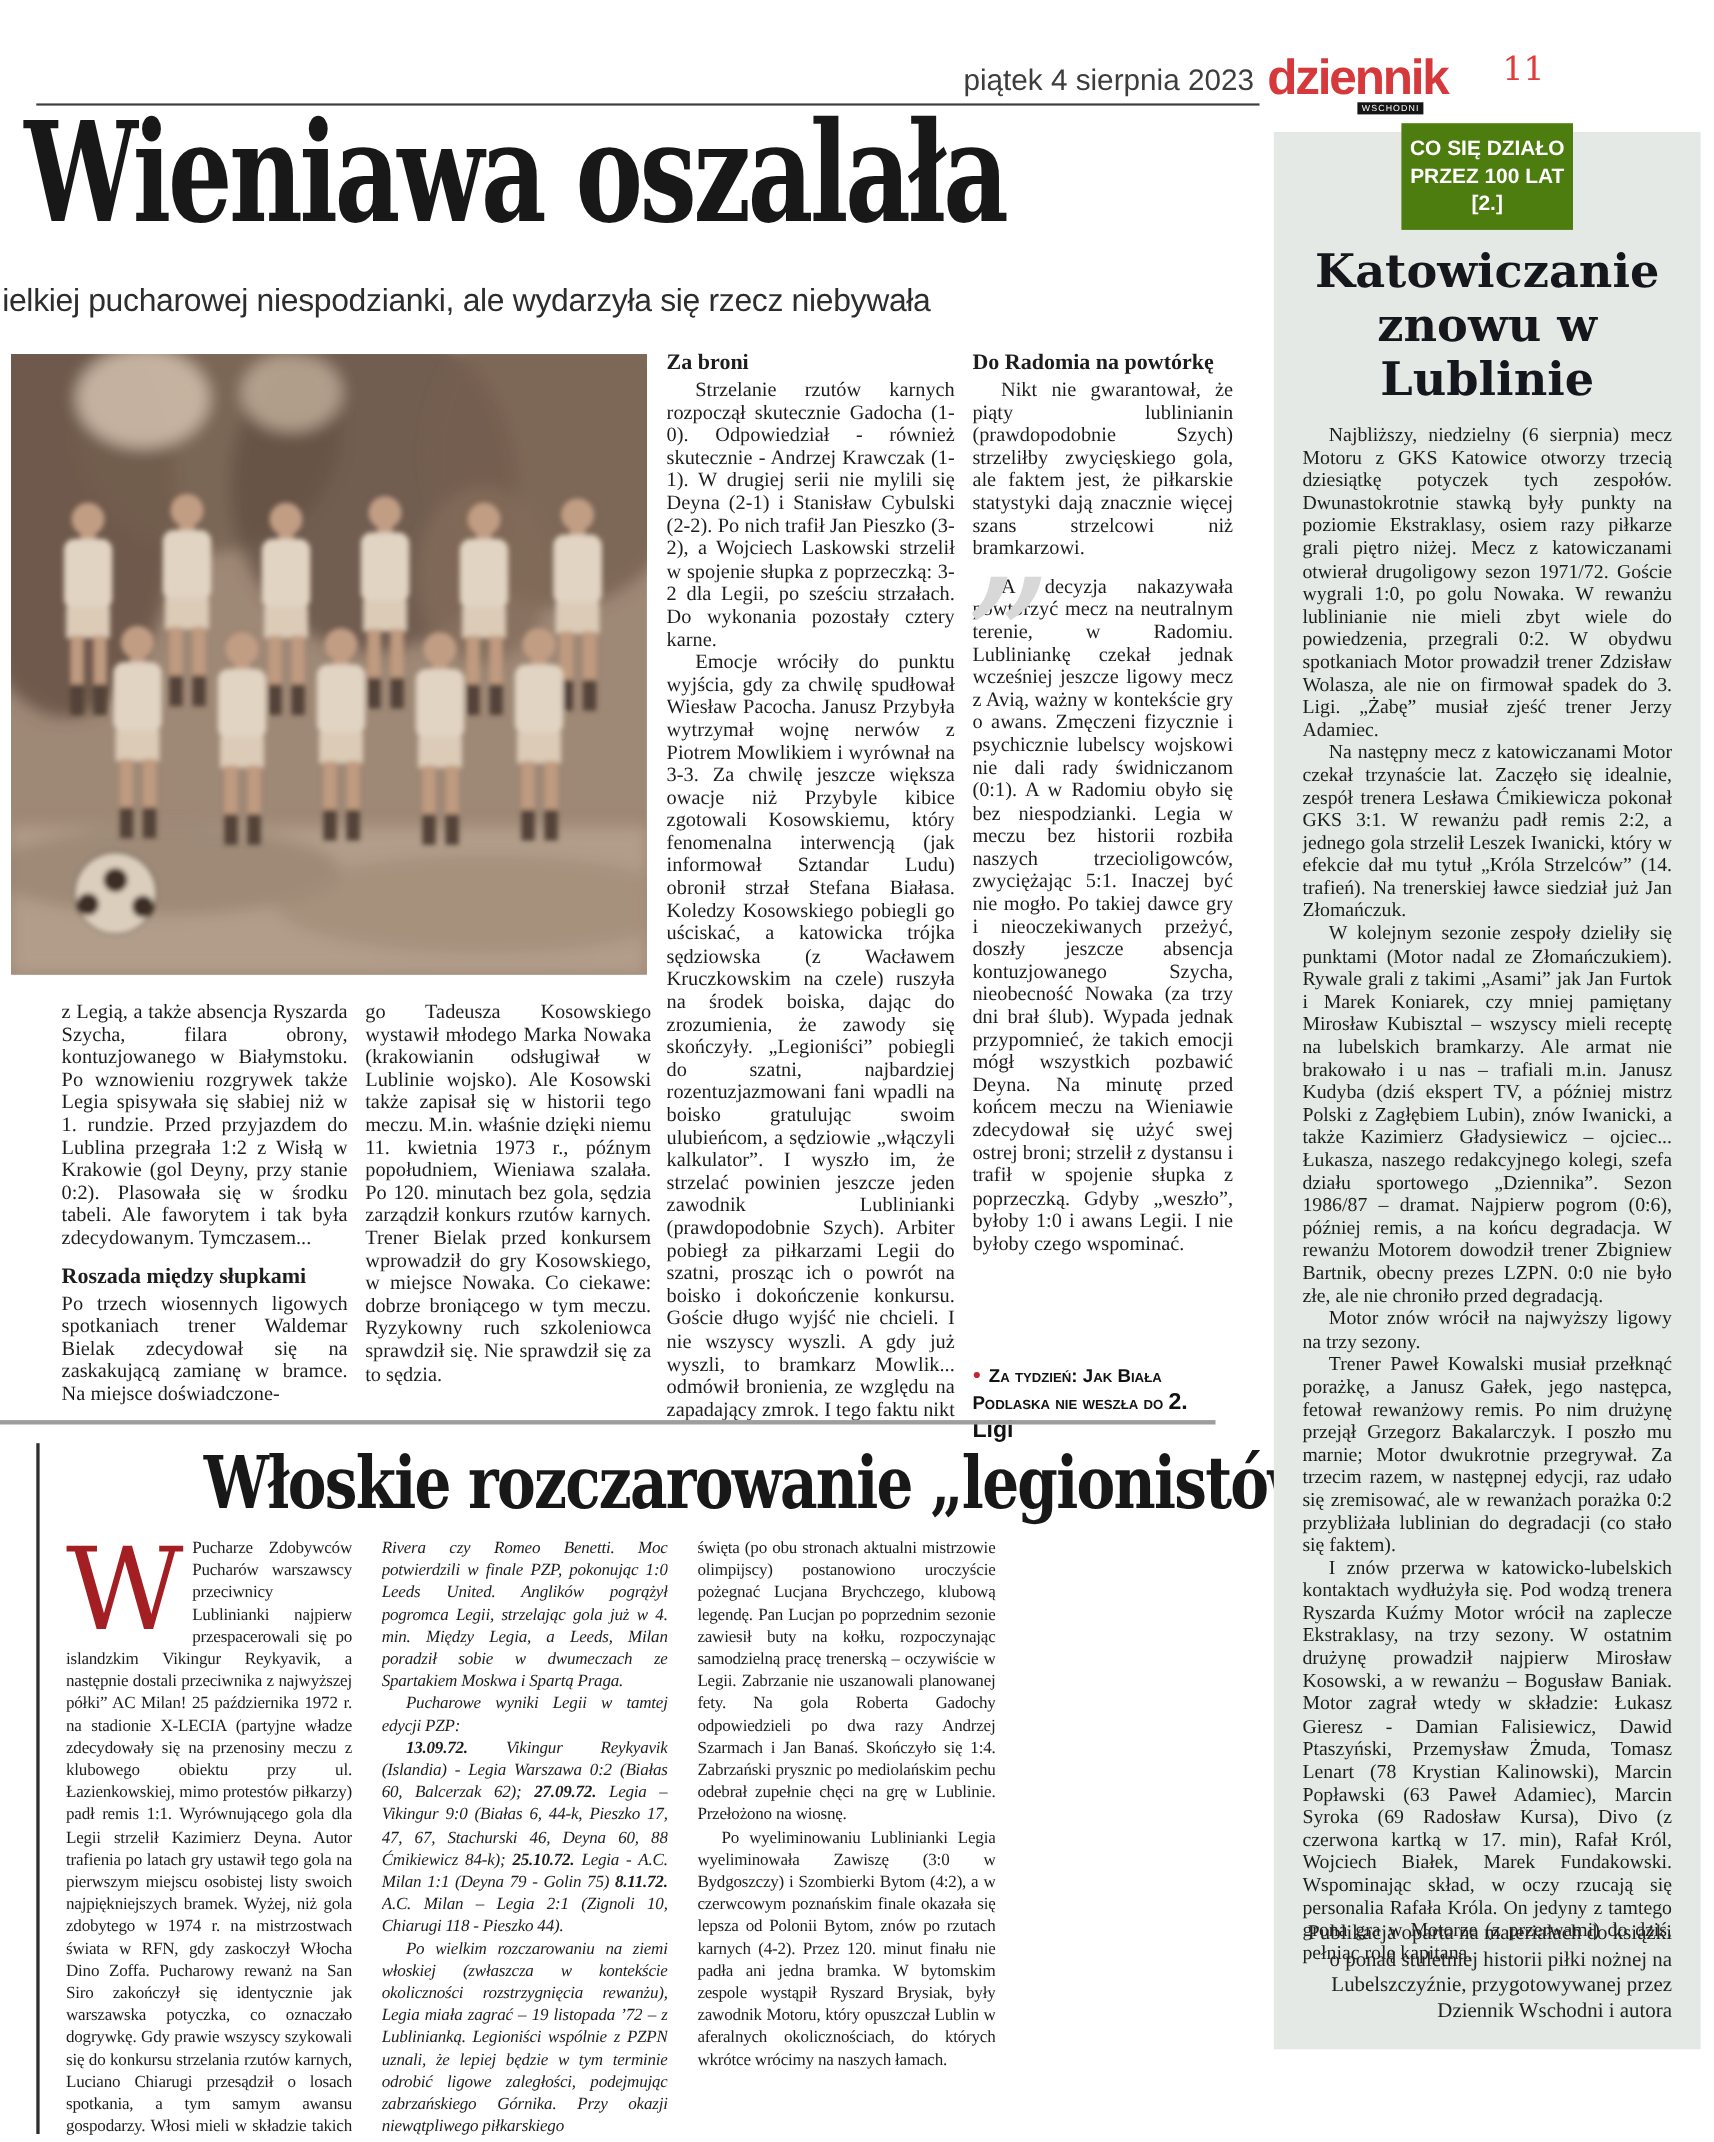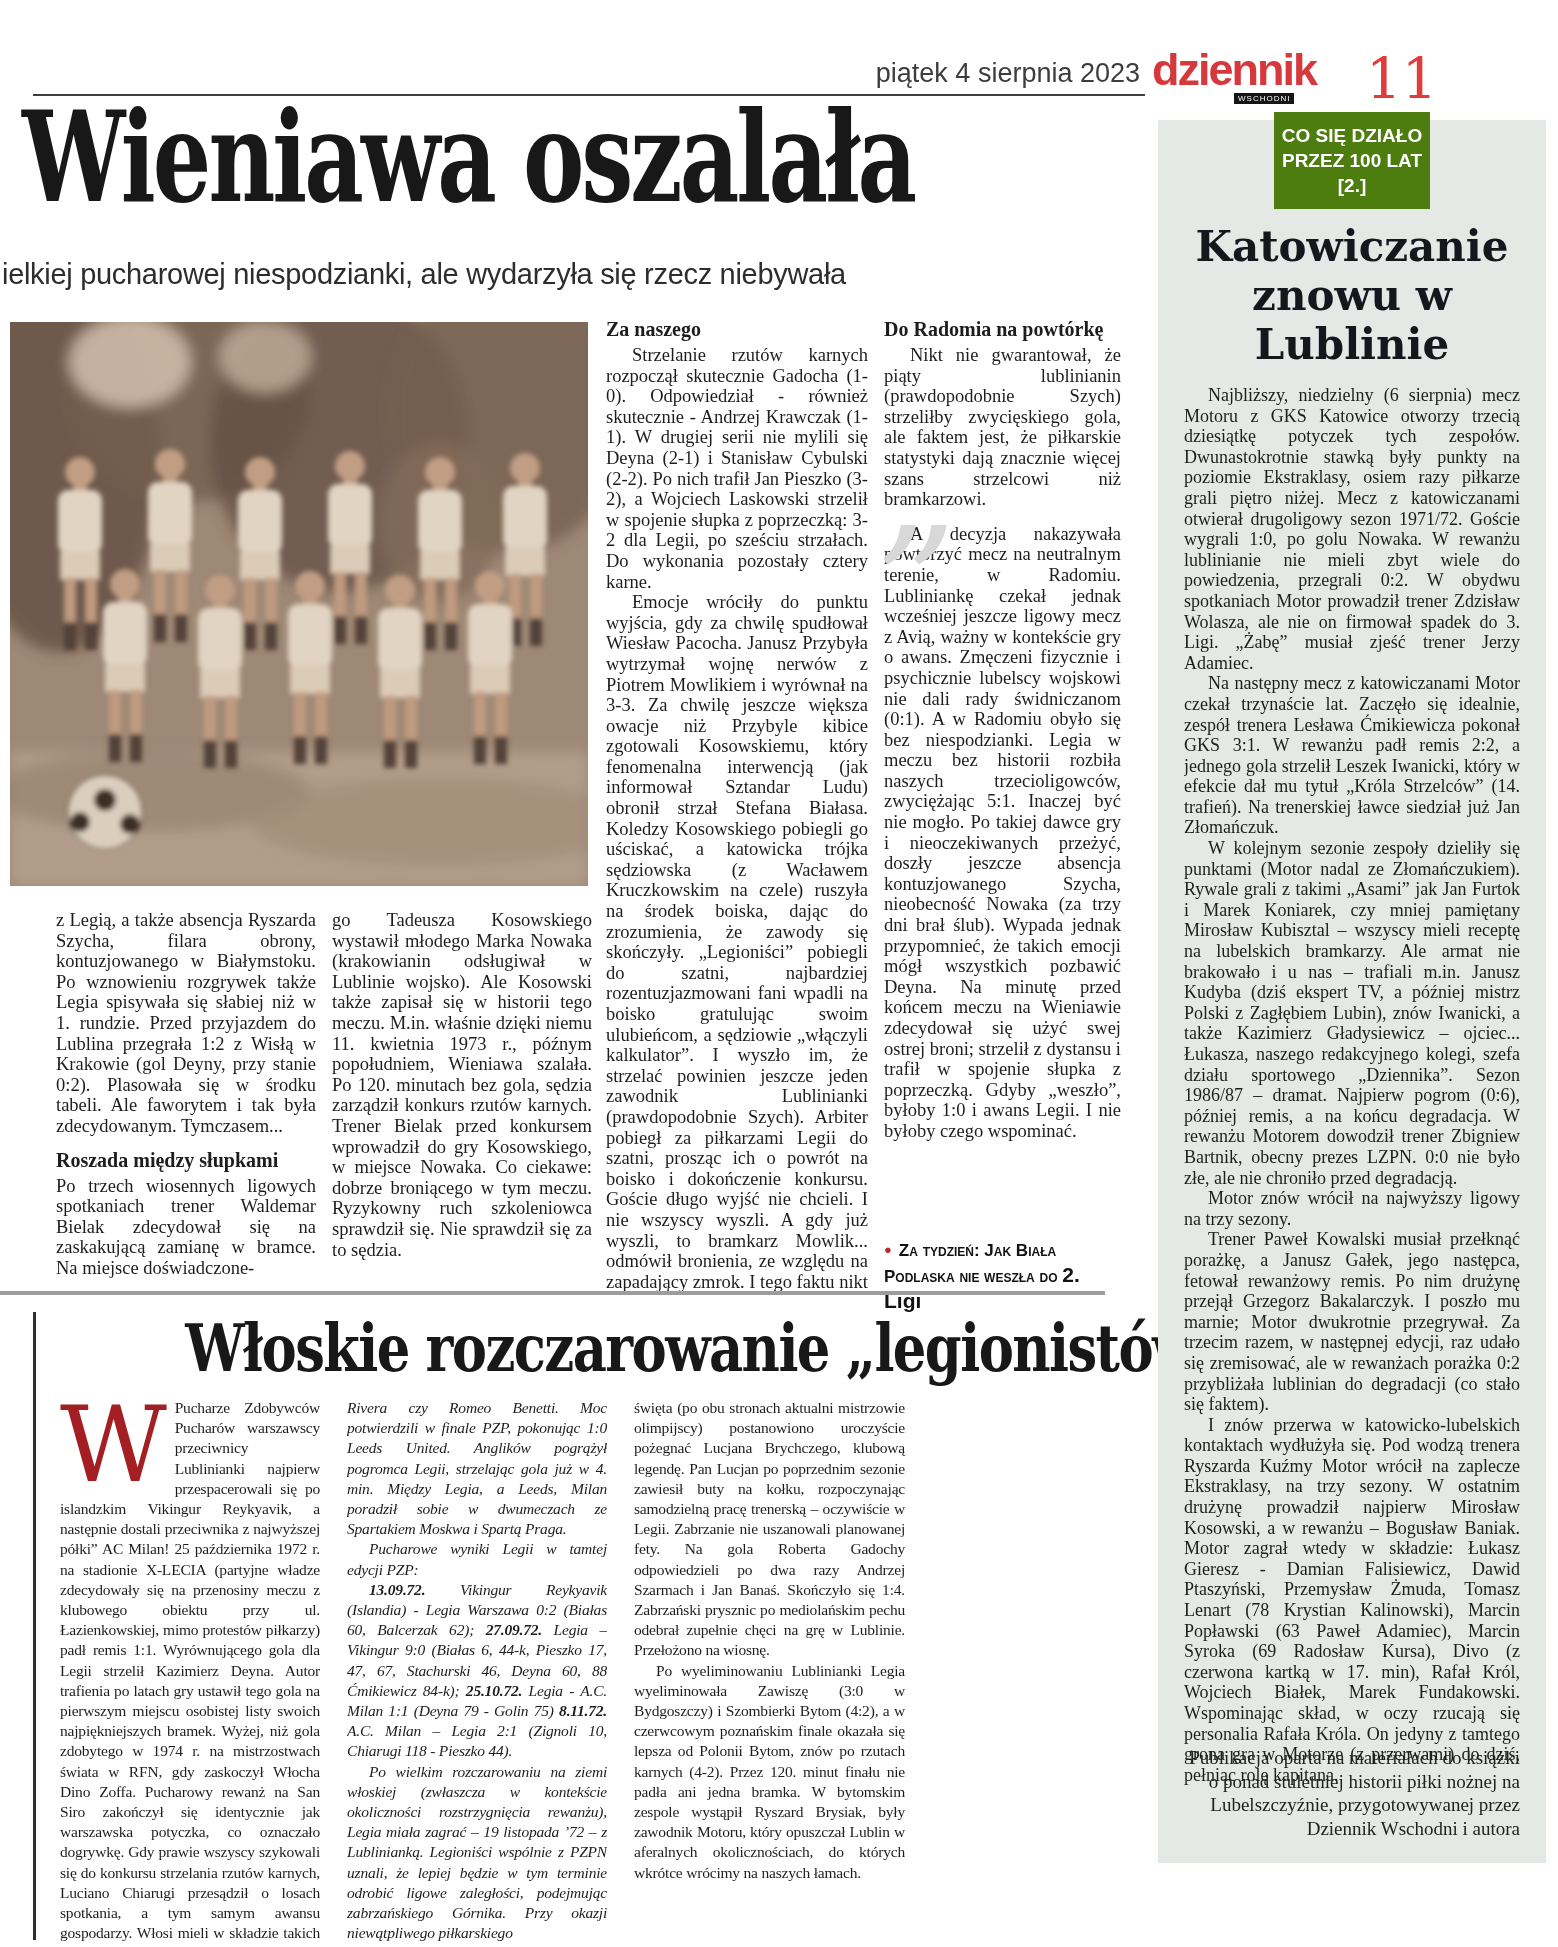--- a/index.html
+++ b/index.html
@@ -12,21 +12,21 @@
 
   
   .top-rule { left:33px; top:94px; width:1112px; height:2px; background:#3e3e3e; }
   .date { left:820px; top:58px; width:320px; text-align:right;
           font-family:"Liberation Sans", sans-serif; font-size:27px; color:#3d3d3d; }
   .logo { left:1152px; top:44px; font-family:"Liberation Sans", sans-serif;
           font-weight:bold; font-size:45px; letter-spacing:-2px; color:#d6393c; }
   .logo-sub { left:1234px; top:93px; background:#151515; color:#fff;
           font-family:"Liberation Sans", sans-serif; font-size:8px; letter-spacing:1px; padding:1px 4px; }
   .pagenum { left:1366px; top:46px; font-family:"DejaVu Serif", serif;
-          font-size:56px; color:#e23b3b; }
+          font-size:30px; color:#e23b3b; }
 
   
   .headline { left:22px; top:92px; white-space:nowrap; }
   .headline span { display:inline-block; font-family:"DejaVu Serif", serif; font-weight:700;
           font-size:126px; line-height:130px; letter-spacing:-4px; color:#181818;
           transform:scaleX(0.73); transform-origin:0 50%; }
   .subheadline { left:2px; top:258px; width:980px; font-family:"Liberation Sans", sans-serif;
           font-size:29px; letter-spacing:-0.3px; color:#2d2d2d; }
 
   .photo { left:10px; top:322px; width:578px; height:564px; overflow:hidden; background:#a08a7a; }
@@ -162,21 +162,21 @@
   <p class="noind">z Legią, a także absencja Ryszarda Szycha, filara obrony, kontuzjowanego w Białymstoku. Po wznowieniu rozgrywek także Legia spisywała się słabiej niż w 1. rundzie. Przed przyjazdem do Lublina przegrała 1:2 z Wisłą w Krakowie (gol Deyny, przy stanie 0:2). Plasowała się w środku tabeli. Ale faworytem i tak była zdecydowanym. Tymczasem...</p>
   <h3>Roszada między słupkami</h3>
   <p class="noind">Po trzech wiosennych ligowych spotkaniach trener Waldemar Bielak zdecydował się na zaskakującą zamianę w bramce. Na miejsce doświadczone-</p>
 </div>
 
 <div class="abs col c-under col2">
   <p class="noind">go Tadeusza Kosowskiego wystawił młodego Marka Nowaka (krakowianin odsługiwał w Lublinie wojsko). Ale Kosowski także zapisał się w historii tego meczu. M.in. właśnie dzięki niemu 11. kwietnia 1973 r., późnym popołudniem, Wieniawa szalała. Po 120. minutach bez gola, sędzia zarządził konkurs rzutów karnych. Trener Bielak przed konkursem wprowadził do gry Kosowskiego, w miejsce Nowaka. Co ciekawe: dobrze broniącego w tym meczu. Ryzykowny ruch szkoleniowca sprawdził się. Nie sprawdził się za to sędzia.</p>
 </div>
 
 <div class="abs col c-right col3">
-  <h3>Za naszego</h3>
+  <h3>Za broni</h3>
   <p>Strzelanie rzutów karnych rozpoczął skutecznie Gadocha (1-0). Odpowiedział - również skutecznie - Andrzej Krawczak (1-1). W drugiej serii nie mylili się Deyna (2-1) i Stanisław Cybulski (2-2). Po nich trafił Jan Pieszko (3-2), a Wojciech Laskowski strzelił w spojenie słupka z poprzeczką: 3-2 dla Legii, po sześciu strzałach. Do wykonania pozostały cztery karne.</p>
   <p>Emocje wróciły do punktu wyjścia, gdy za chwilę spudłował Wiesław Pacocha. Janusz Przybyła wytrzymał wojnę nerwów z Piotrem Mowlikiem i wyrównał na 3-3. Za chwilę jeszcze większa owacje niż Przybyle kibice zgotowali Kosowskiemu, który fenomenalna interwencją (jak informował Sztandar Ludu) obronił strzał Stefana Białasa. Koledzy Kosowskiego pobiegli go uściskać, a katowicka trójka sędziowska (z Wacławem Kruczkowskim na czele) ruszyła na środek boiska, dając do zrozumienia, że zawody się skończyły. „Legioniści” pobiegli do szatni, najbardziej rozentuzjazmowani fani wpadli na boisko gratulując swoim ulubieńcom, a sędziowie „włączyli kalkulator”. I wyszło im, że strzelać powinien jeszcze jeden zawodnik Lublinianki (prawdopodobnie Szych). Arbiter pobiegł za piłkarzami Legii do szatni, prosząc ich o powrót na boisko i dokończenie konkursu. Goście długo wyjść nie chcieli. I nie wszyscy wyszli. A gdy już wyszli, to bramkarz Mowlik... odmówił bronienia, ze względu na zapadający zmrok. I tego faktu nikt specjalnie nie kwestionował.</p>
 </div>
 
 <div class="abs col c-right col4">
   <h3>Do Radomia na powtórkę</h3>
   <p>Nikt nie gwarantował, że piąty lublinianin (prawdopodobnie Szych) strzeliłby zwycięskiego gola, ale faktem jest, że piłkarskie statystyki dają znacznie więcej szans strzelcowi niż bramkarzowi.</p>
   <blockquote class="pullquote">
     <span class="pq-glyph">”</span>
   </blockquote>

